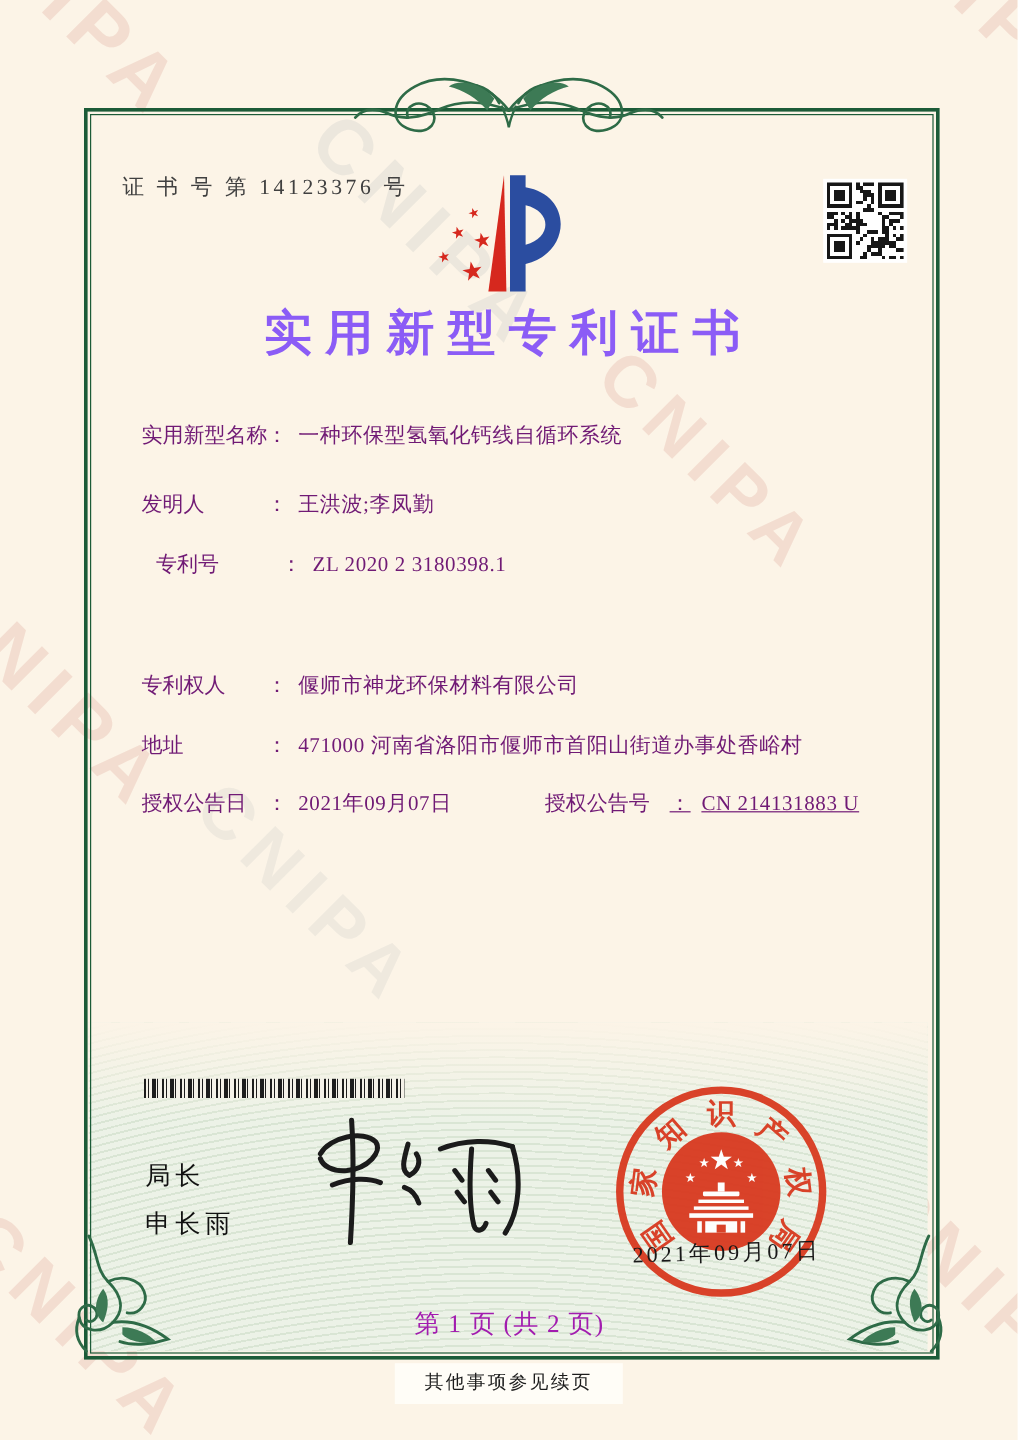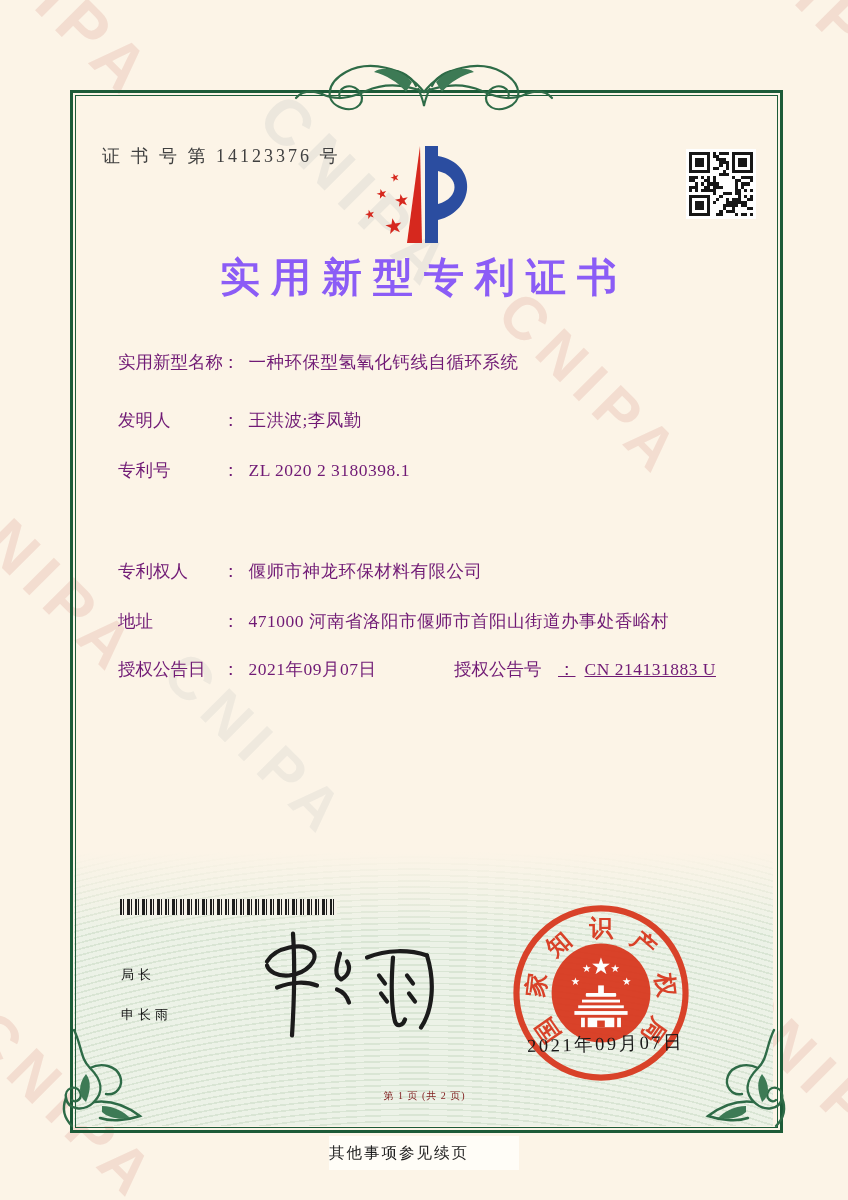--- a/index.html
+++ b/index.html
@@ -44,30 +44,30 @@
   .pair2{position:absolute;left:336px;top:0;white-space:nowrap;text-decoration:underline;}
   
   .paras{position:absolute;left:118px;top:694px;width:630px;font-size:17.5px;
          line-height:33px;color:#1c1c1c;text-align:justify;}
   .paras p{margin:0;text-indent:2.1em;}
   
   .barcode{position:absolute;left:120px;top:899px;width:217px;height:16px;
     background:repeating-linear-gradient(90deg,
       #1d1d1d 0 2px,#f4f1e8 2px 3px,#1d1d1d 3px 4px,#f4f1e8 4px 7px,
       #1d1d1d 7px 10px,#f4f1e8 10px 11px,#1d1d1d 11px 12px,#f4f1e8 12px 15px);}
-  .director{position:absolute;left:121px;font-size:13px;color:#111;
+  .director{position:absolute;left:121px;font-size:21px;color:#111;
             font-family:"Liberation Sans","DejaVu Sans",sans-serif;letter-spacing:4px;}
   .sig{position:absolute;left:237px;top:922px;}
   .seal{position:absolute;left:506px;top:898px;opacity:.95;}
   .seal-date{position:absolute;left:527px;top:1031px;font-size:18.5px;color:#181818;
              letter-spacing:2.5px;transform:rotate(-1.5deg);white-space:nowrap;}
   .page-no{position:absolute;left:72px;top:1089px;width:705px;text-align:center;
-           font-size:10px;color:#7f1d1d;letter-spacing:1px;}
+           font-size:21px;color:#a21caf;letter-spacing:1px;}
   .cont-box{position:absolute;left:329px;top:1136px;width:190px;height:34px;background:#fffdf7;
-            text-align:left;line-height:34px;font-size:15.5px;letter-spacing:2px;color:#1c1c1c;}
+            text-align:center;line-height:34px;font-size:15.5px;letter-spacing:2px;color:#1c1c1c;}
 </style>
 </head>
 <body>
 
 <div class="page">
 
   <div class="wm pink" style="left:-70px;top:-40px;font-size:66px;">CNIPA</div>
   <div class="wm pink" style="left:690px;top:-45px;font-size:66px;">CNIPA</div>
   <div class="wm gray" style="left:235px;top:155px;font-size:64px;">CNIPA</div>
   <div class="wm pink" style="left:475px;top:350px;font-size:60px;">CNIPA</div>
@@ -355,21 +355,21 @@
     </svg>
 
   <div class="title">实用新型专利证书</div>
 
   <div class="row" style="top:350px;">
     <span class="jl">实用新型名称</span><span class="colon">：</span><span class="val">一种环保型氢氧化钙线自循环系统</span>
   </div>
   <div class="row" style="top:408px;">
     <span class="jl">发明人</span><span class="colon">：</span><span class="val">王洪波;李凤勤</span>
   </div>
-  <div class="row" style="top:458px;">
+  <div class="row" style="top:458px;margin-left:12px;">
     <span class="jl">专利号</span><span class="colon">：</span><span class="val">ZL 2020 2 3180398.1</span>
   </div>
   <div class="row" style="top:559px;">
     <span class="jl">专利权人</span><span class="colon">：</span><span class="val">偃师市神龙环保材料有限公司</span>
   </div>
   <div class="row" style="top:609px;">
     <span class="jl">地址</span><span class="colon">：</span><span class="val">471000  河南省洛阳市偃师市首阳山街道办事处香峪村</span>
   </div>
   <div class="row" style="top:657px;">
     <span class="jl">授权公告日</span><span class="colon">：</span><span class="val">2021年09月07日</span>

